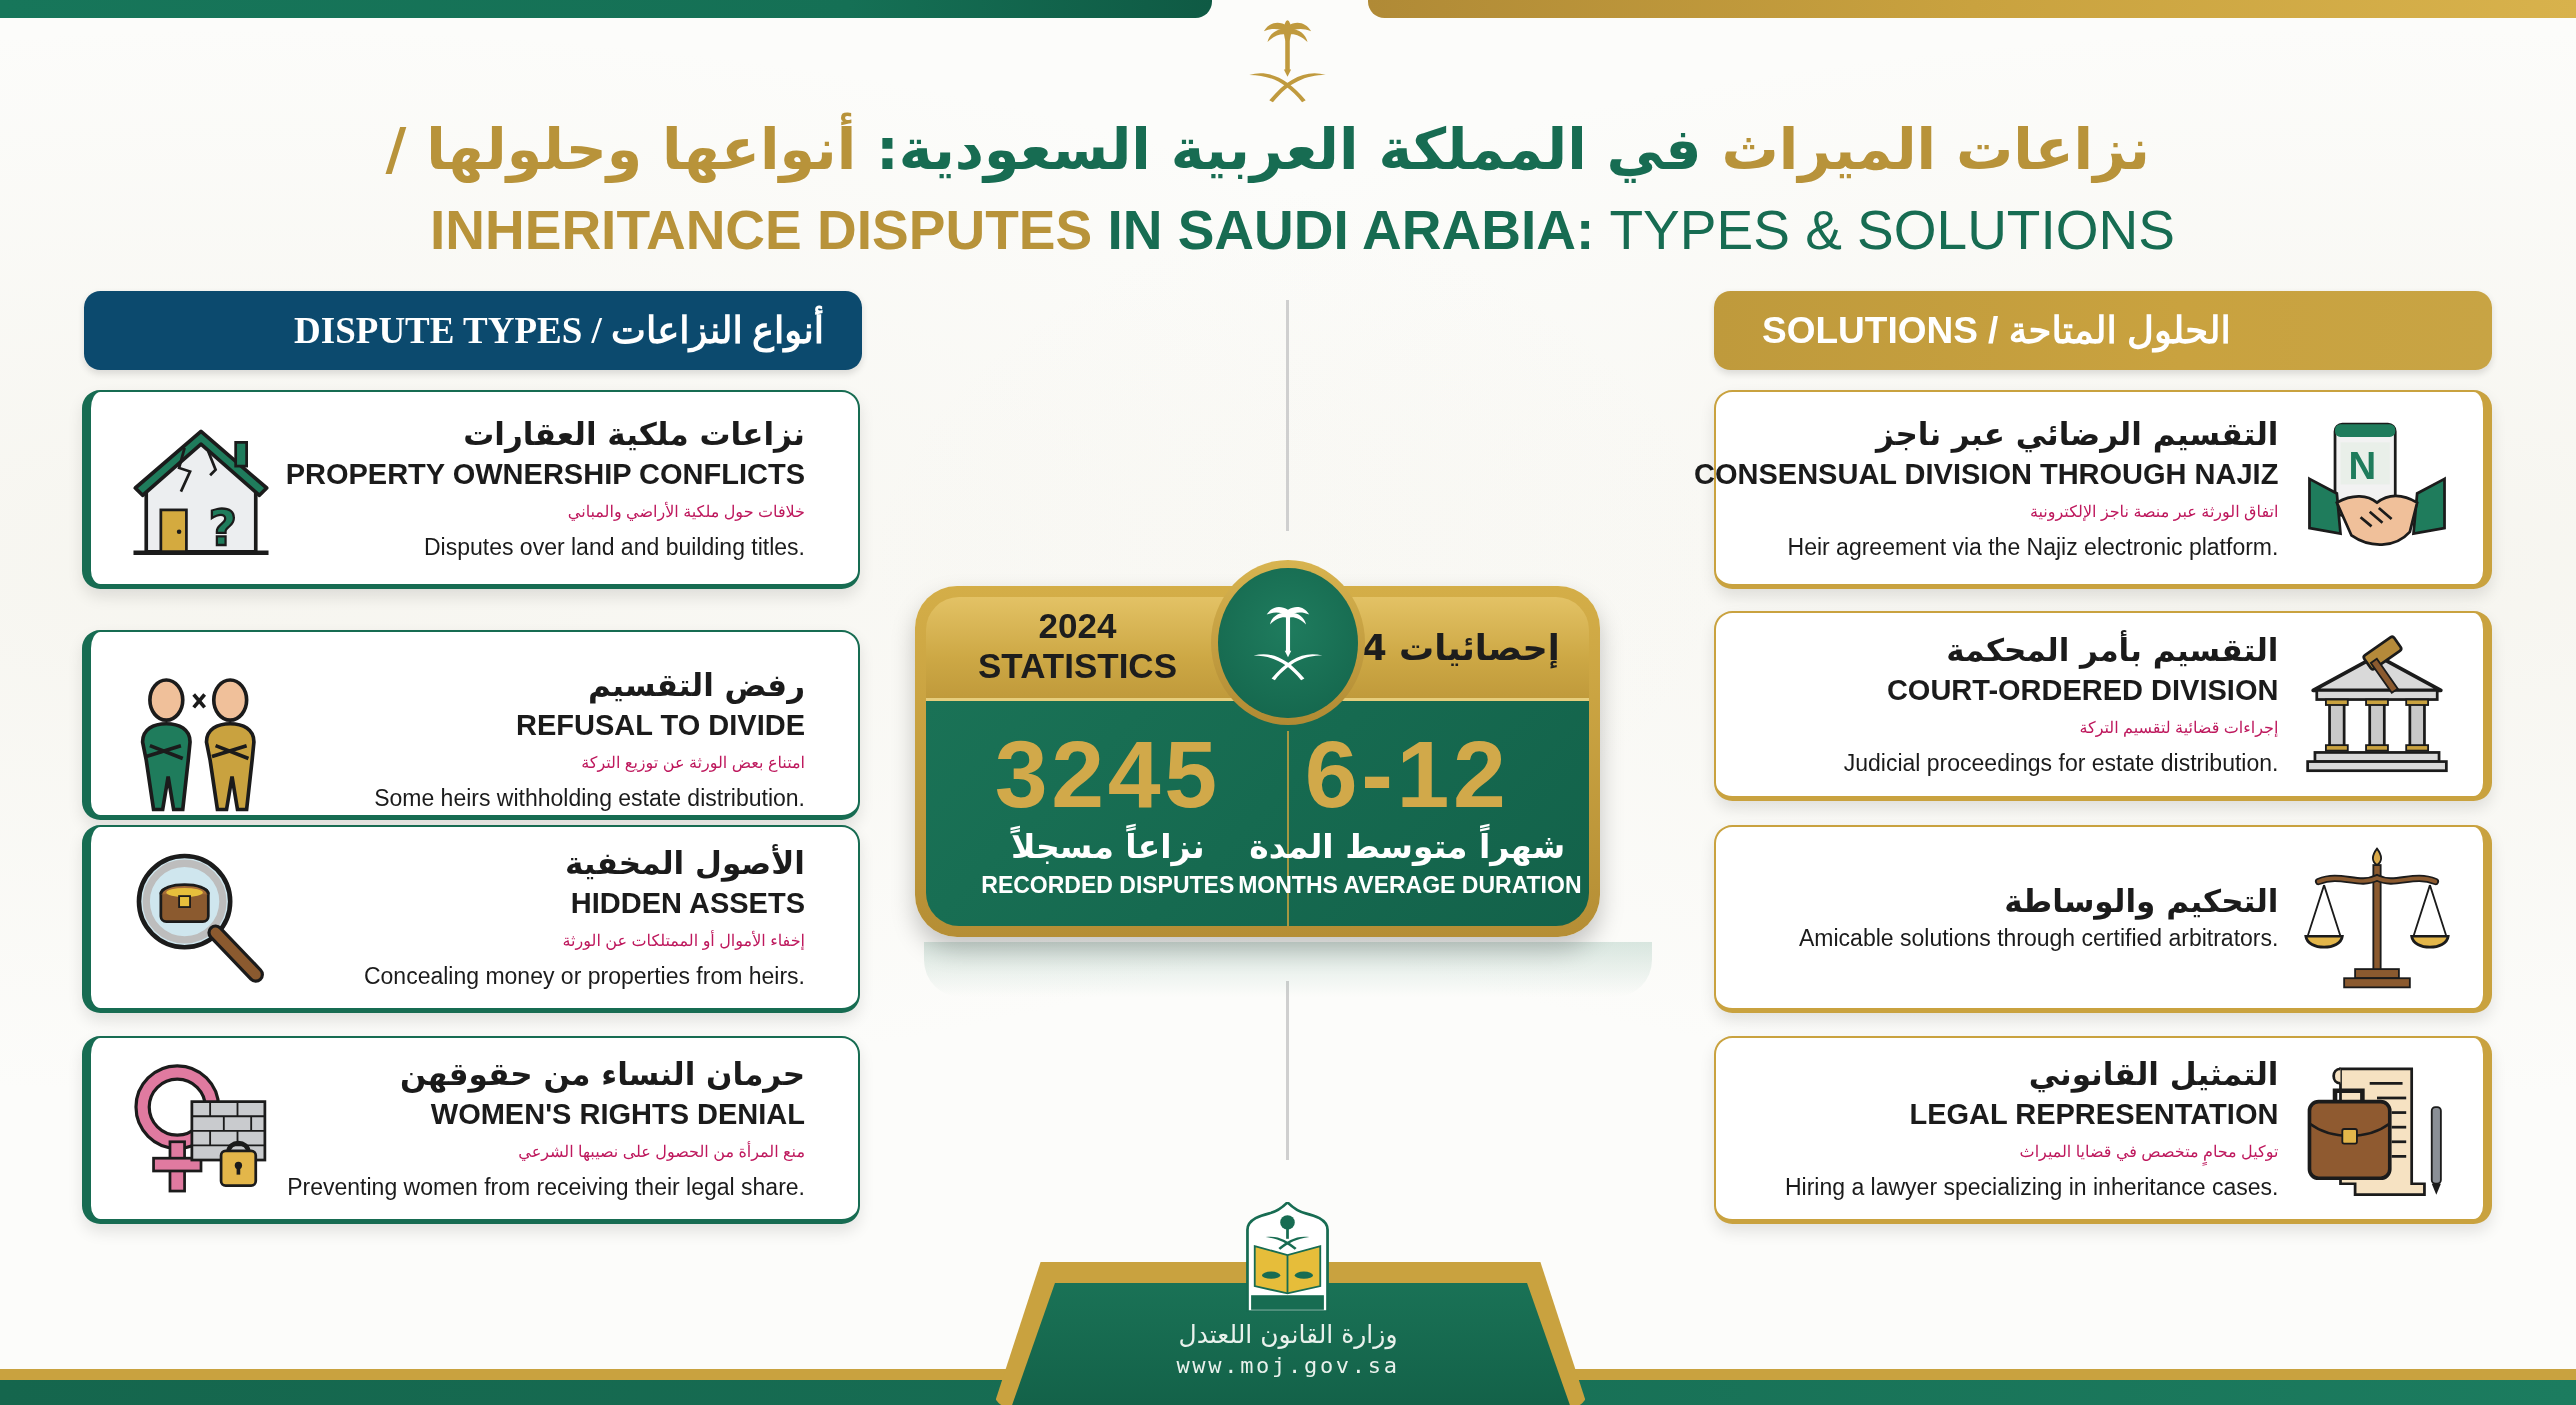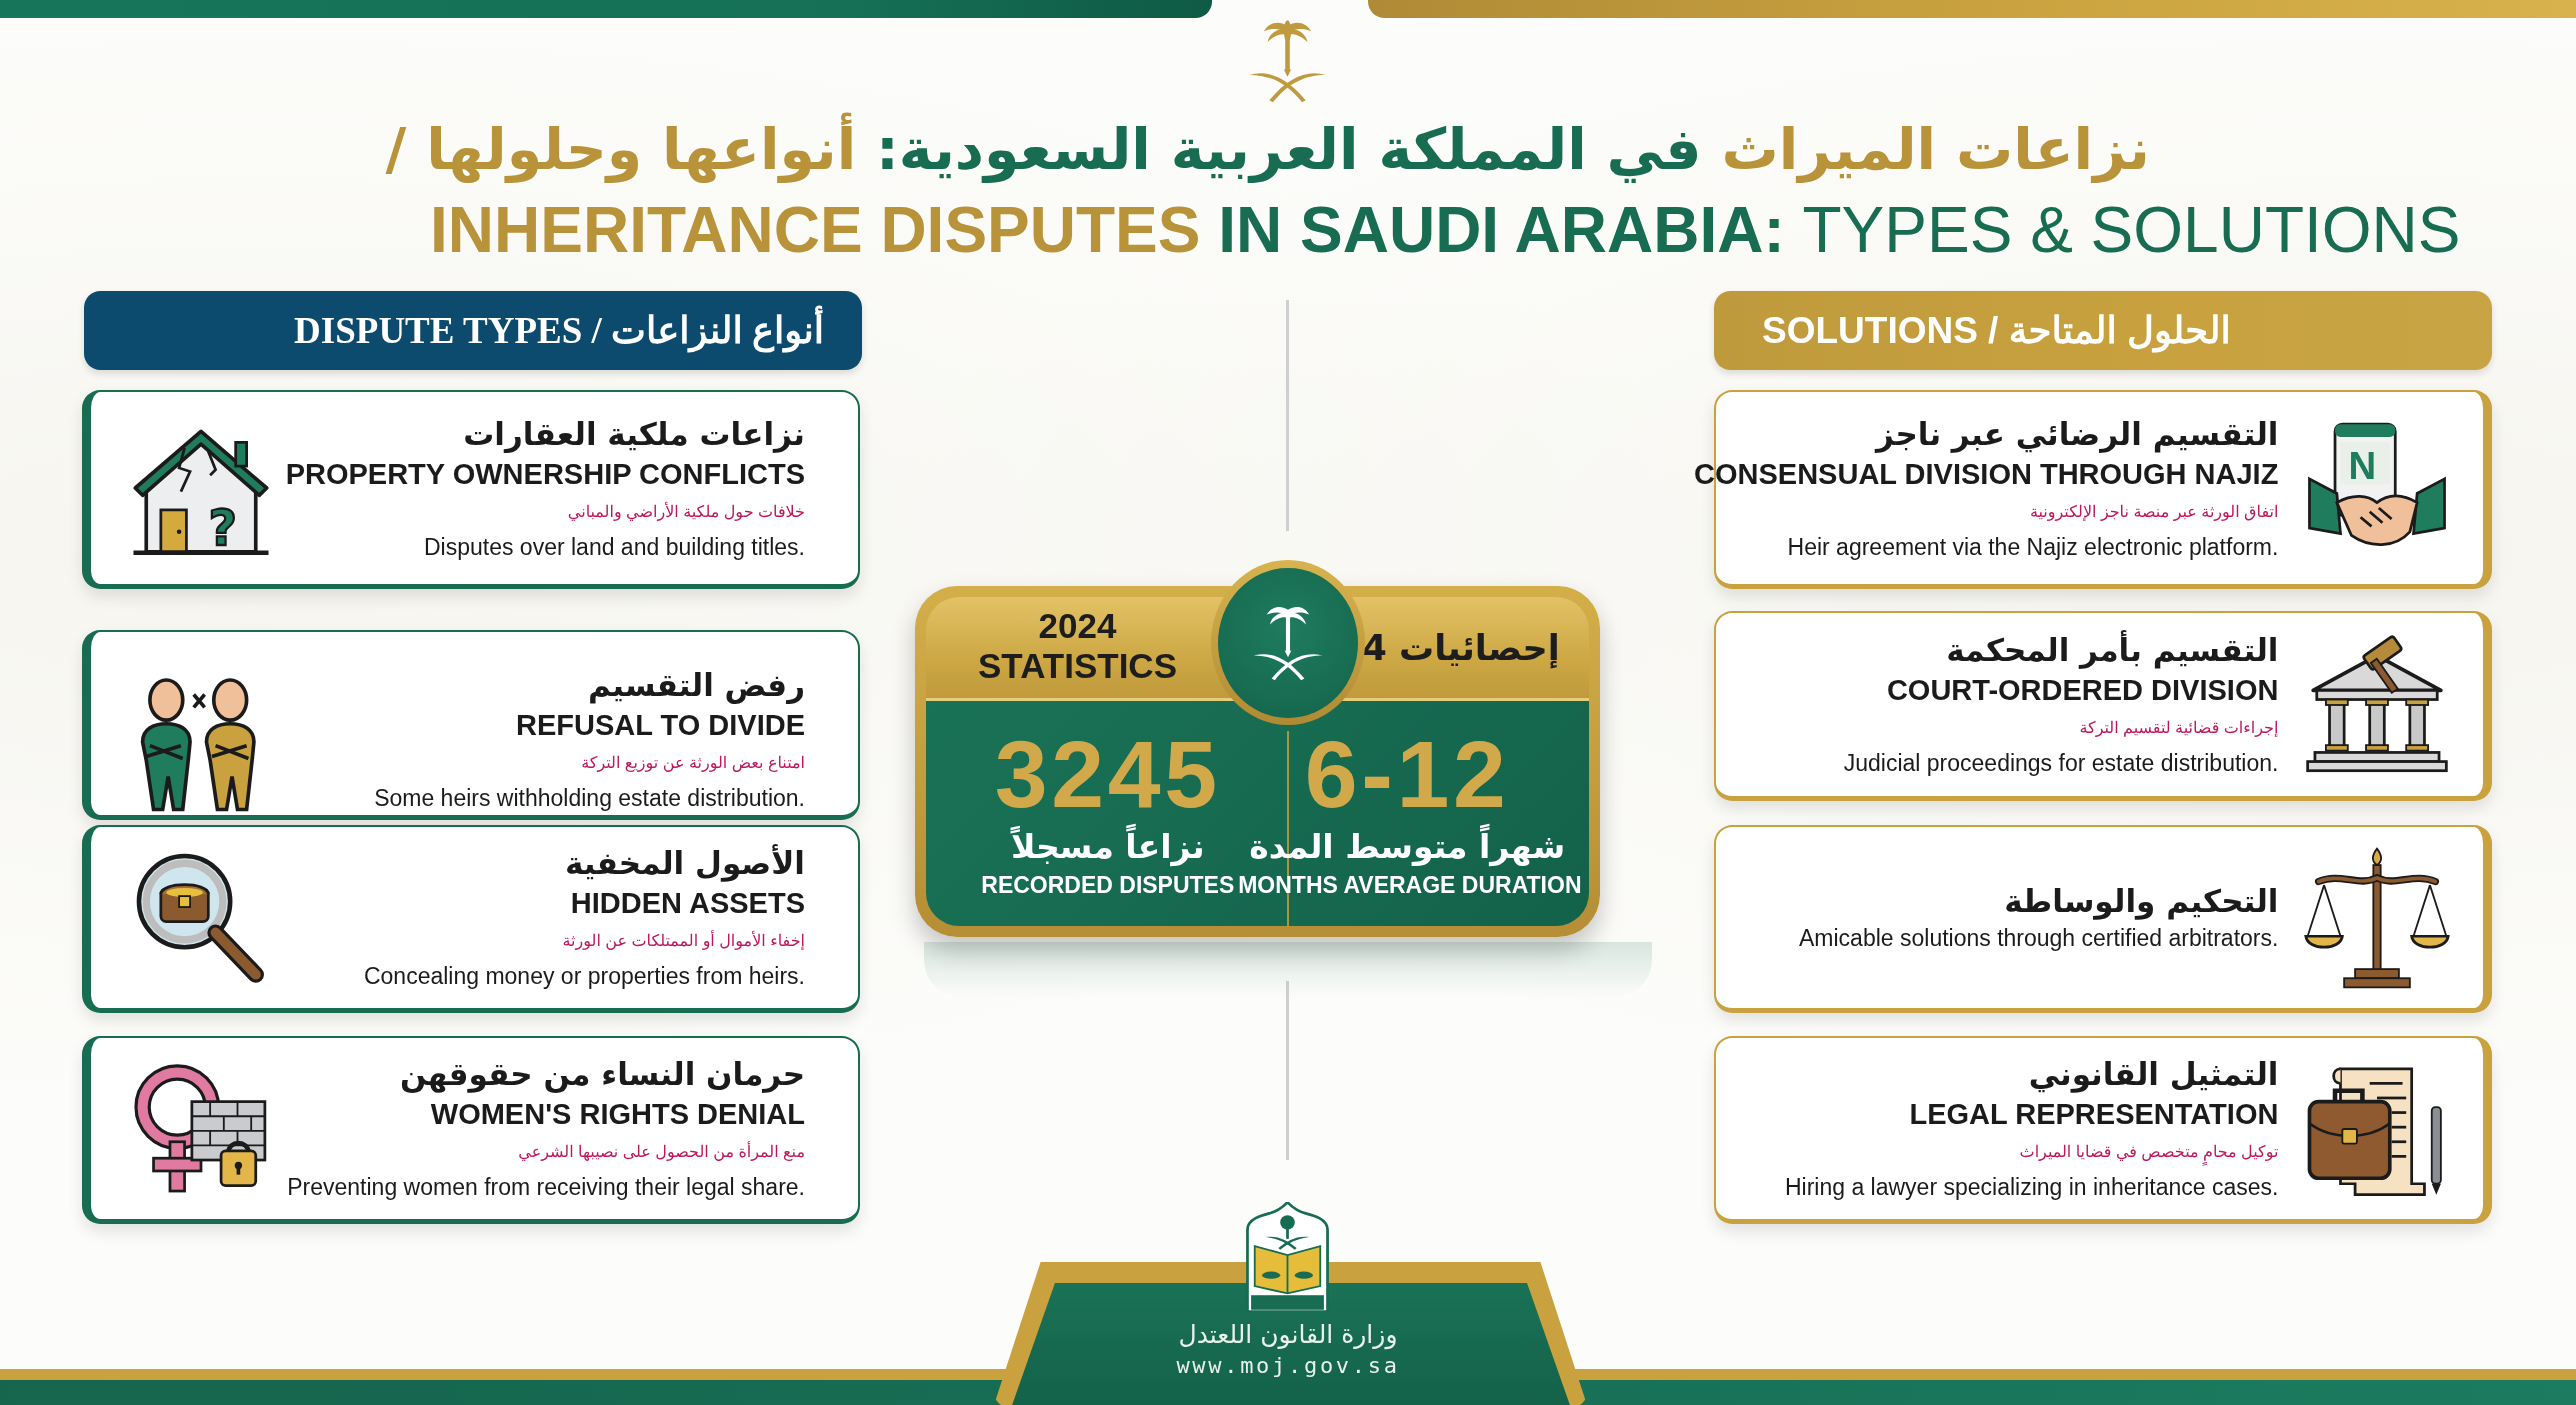--- a/index.html
+++ b/index.html
@@ -31,21 +31,21 @@
 
   .title-ar {
     position: absolute; left: 430px; top: 108px; width: 1720px; height: 82px;
     direction: rtl; text-align: center;
     font-family: "DejaVu Sans", sans-serif; font-weight: bold; font-size: 57px; line-height: 82px;
     white-space: nowrap;
   }
   .title-en {
     position: absolute; left: 430px; top: 192px; width: 1720px; height: 77px;
     text-align: center;
-    font-family: "Liberation Sans", sans-serif; font-weight: bold; font-size: 64px; line-height: 77px;
+    font-family: "Liberation Sans", sans-serif; font-weight: bold; font-size: 55px; line-height: 77px;
     letter-spacing: 0px; white-space: nowrap;
   }
   .gold { color: #b8933a; }
   .green { color: #176c52; }
   .thin { font-weight: normal; }
 
   .col-header {
     position: absolute; top: 291px; height: 79px; width: 778px;
     border-radius: 16.5px;
     color: #fff; font-family: "Liberation Sans", sans-serif; font-weight: bold; font-size: 37px;

